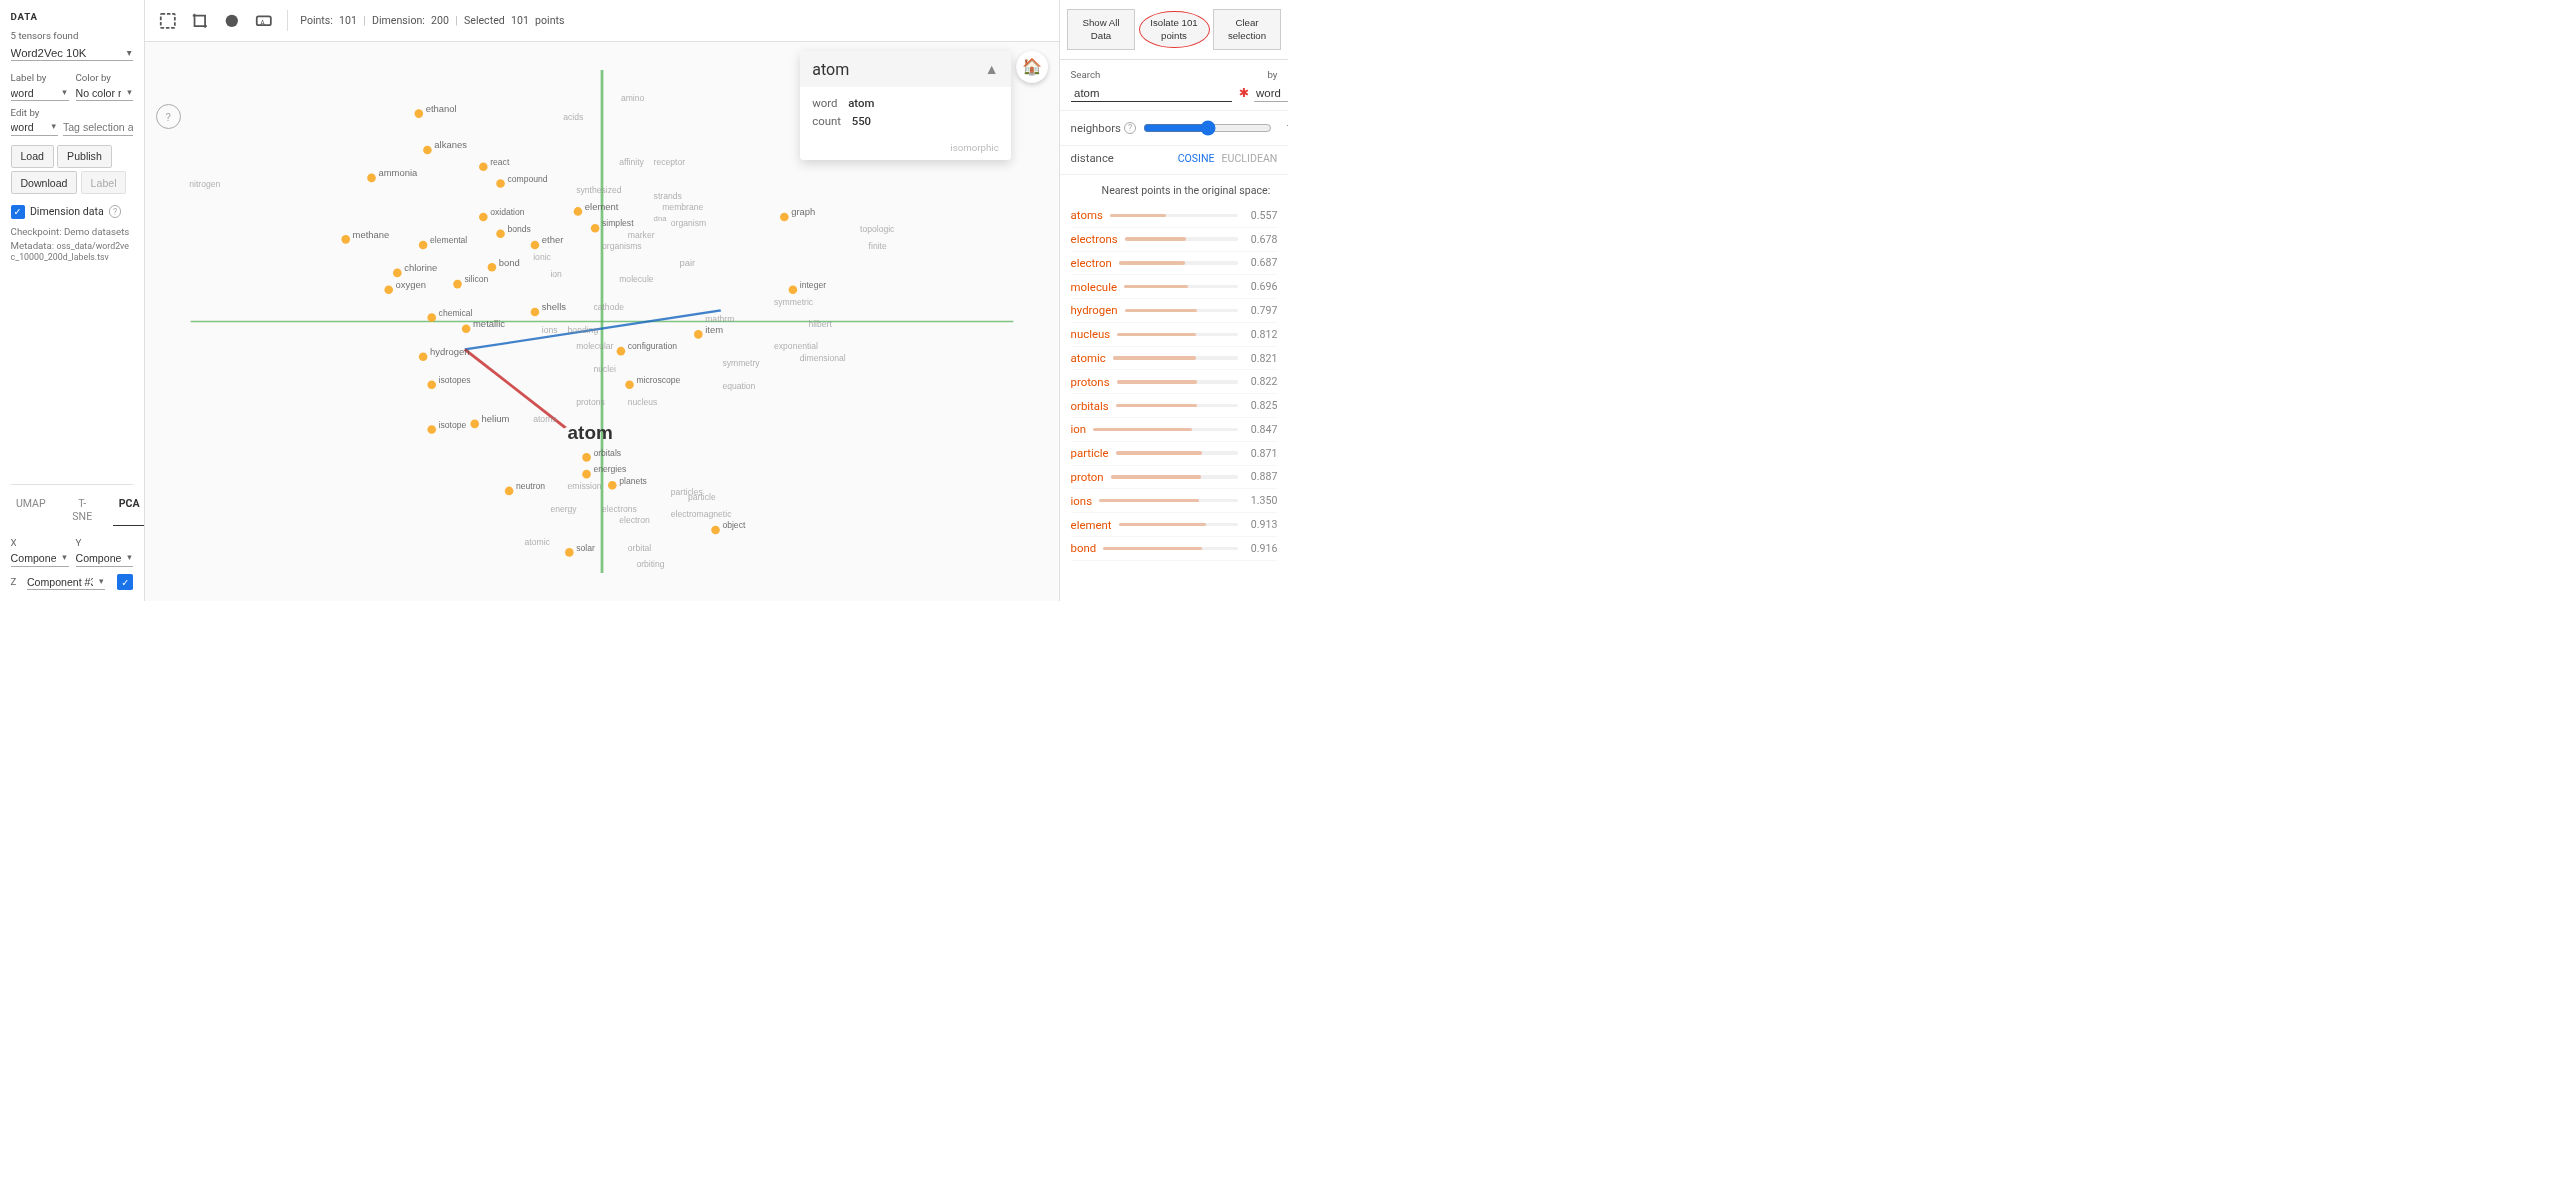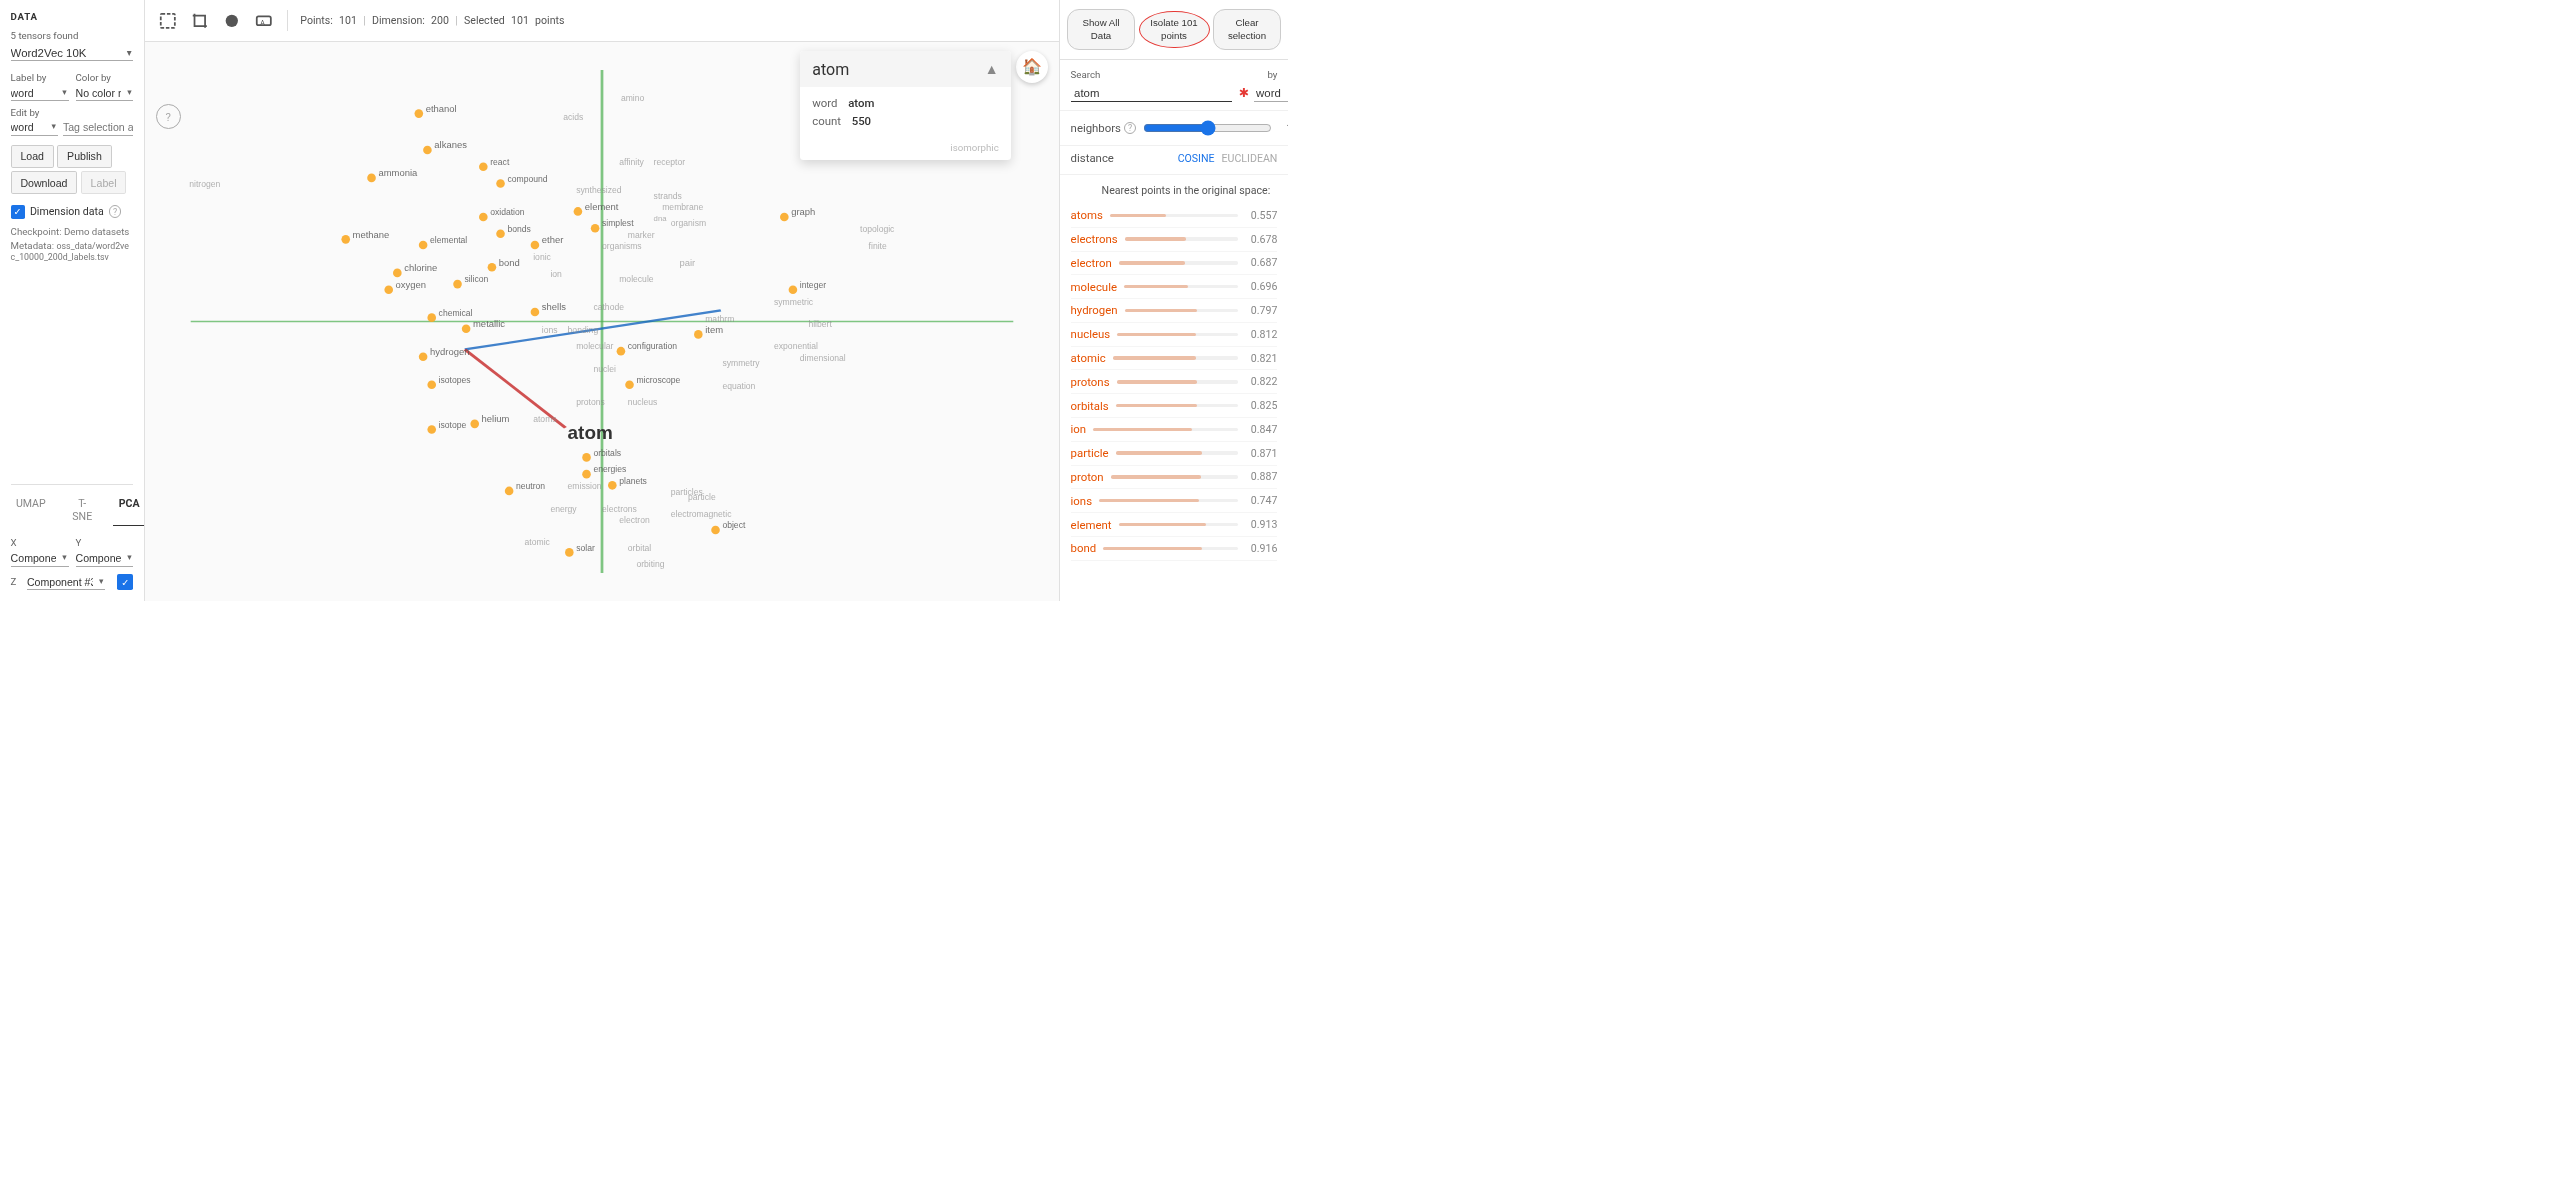--- a/index.html
+++ b/index.html
@@ -82,21 +82,21 @@
     .popup-val { color: #333; font-weight: 500; }
     .popup-footer { font-size: 9.7px; color: #bbb; text-align: right; padding: 1.8px 12.3px 7px; }
 
     
     .viz-svg { position: absolute; top: 0; left: 0; width: 100%; height: 100%; pointer-events: none; }
 
     
     .right-panel { width: 229px; min-width: 229px; background: #fff; border-left: 0.9px solid #e0e0e0; display: flex; flex-direction: column; overflow: hidden; }
 
     .top-buttons { display: flex; padding: 7px; gap: 3.5px; border-bottom: 0.9px solid #e0e0e0; height: 60px; align-items: center; }
-    .top-btn { flex: 1; padding: 7px 2px; font-size: 9.7px; border: 0.9px solid #ccc; background: #f5f5f5; cursor: pointer; border-radius: 12px; color: #333; text-align: center; line-height: 1.3; }
+    .top-btn { flex: 1; padding: 7px 2px; font-size: 9.7px; border: 0.9px solid #ccc; background: #f5f5f5; cursor: pointer; border-radius: 0; color: #333; text-align: center; line-height: 1.3; }
     .top-btn.highlighted { border: 1.8px solid #e53935; border-radius: 50%; padding: 5.3px 3.5px; }
 
     .search-section { padding: 8.8px 10.6px; border-bottom: 0.9px solid #f0f0f0; }
     .search-label-row { display: flex; justify-content: space-between; align-items: center; margin-bottom: 5.3px; font-size: 9.7px; color: #666; }
     .search-inputs { display: flex; gap: 5.3px; align-items: center; }
     .search-input { flex: 1; border: none; border-bottom: 0.9px solid #333; padding: 1.8px 3.5px; font-size: 11.4px; color: #333; }
     .search-by-select { position: relative; }
     .search-by-select select { border: none; border-bottom: 0.9px solid #aaa; padding: 1.8px 12.3px 1.8px 1.8px; font-size: 11.4px; color: #333; appearance: none; background: transparent; cursor: pointer; }
     .search-by-select::after { content: '▾'; position: absolute; right: 1.8px; top: 1.8px; font-size: 8.8px; color: #666; pointer-events: none; }
     .search-star { color: #e53935; font-size: 12.3px; margin-left: 1.8px; }
@@ -555,21 +555,21 @@
             <div class="nearest-bar-wrap">
               <div class="nearest-bar" style="width: 71%;"></div>
             </div>
             <span class="nearest-score">0.887</span>
           </div>
           <div class="nearest-item">
             <span class="nearest-name">ions</span>
             <div class="nearest-bar-wrap">
               <div class="nearest-bar" style="width: 72%;"></div>
             </div>
-            <span class="nearest-score">0.747</span>
+            <span class="nearest-score">1.350</span>
           </div>
           <div class="nearest-item">
             <span class="nearest-name">element</span>
             <div class="nearest-bar-wrap">
               <div class="nearest-bar" style="width: 73%;"></div>
             </div>
             <span class="nearest-score">0.913</span>
           </div>
           <div class="nearest-item">
             <span class="nearest-name">bond</span>

